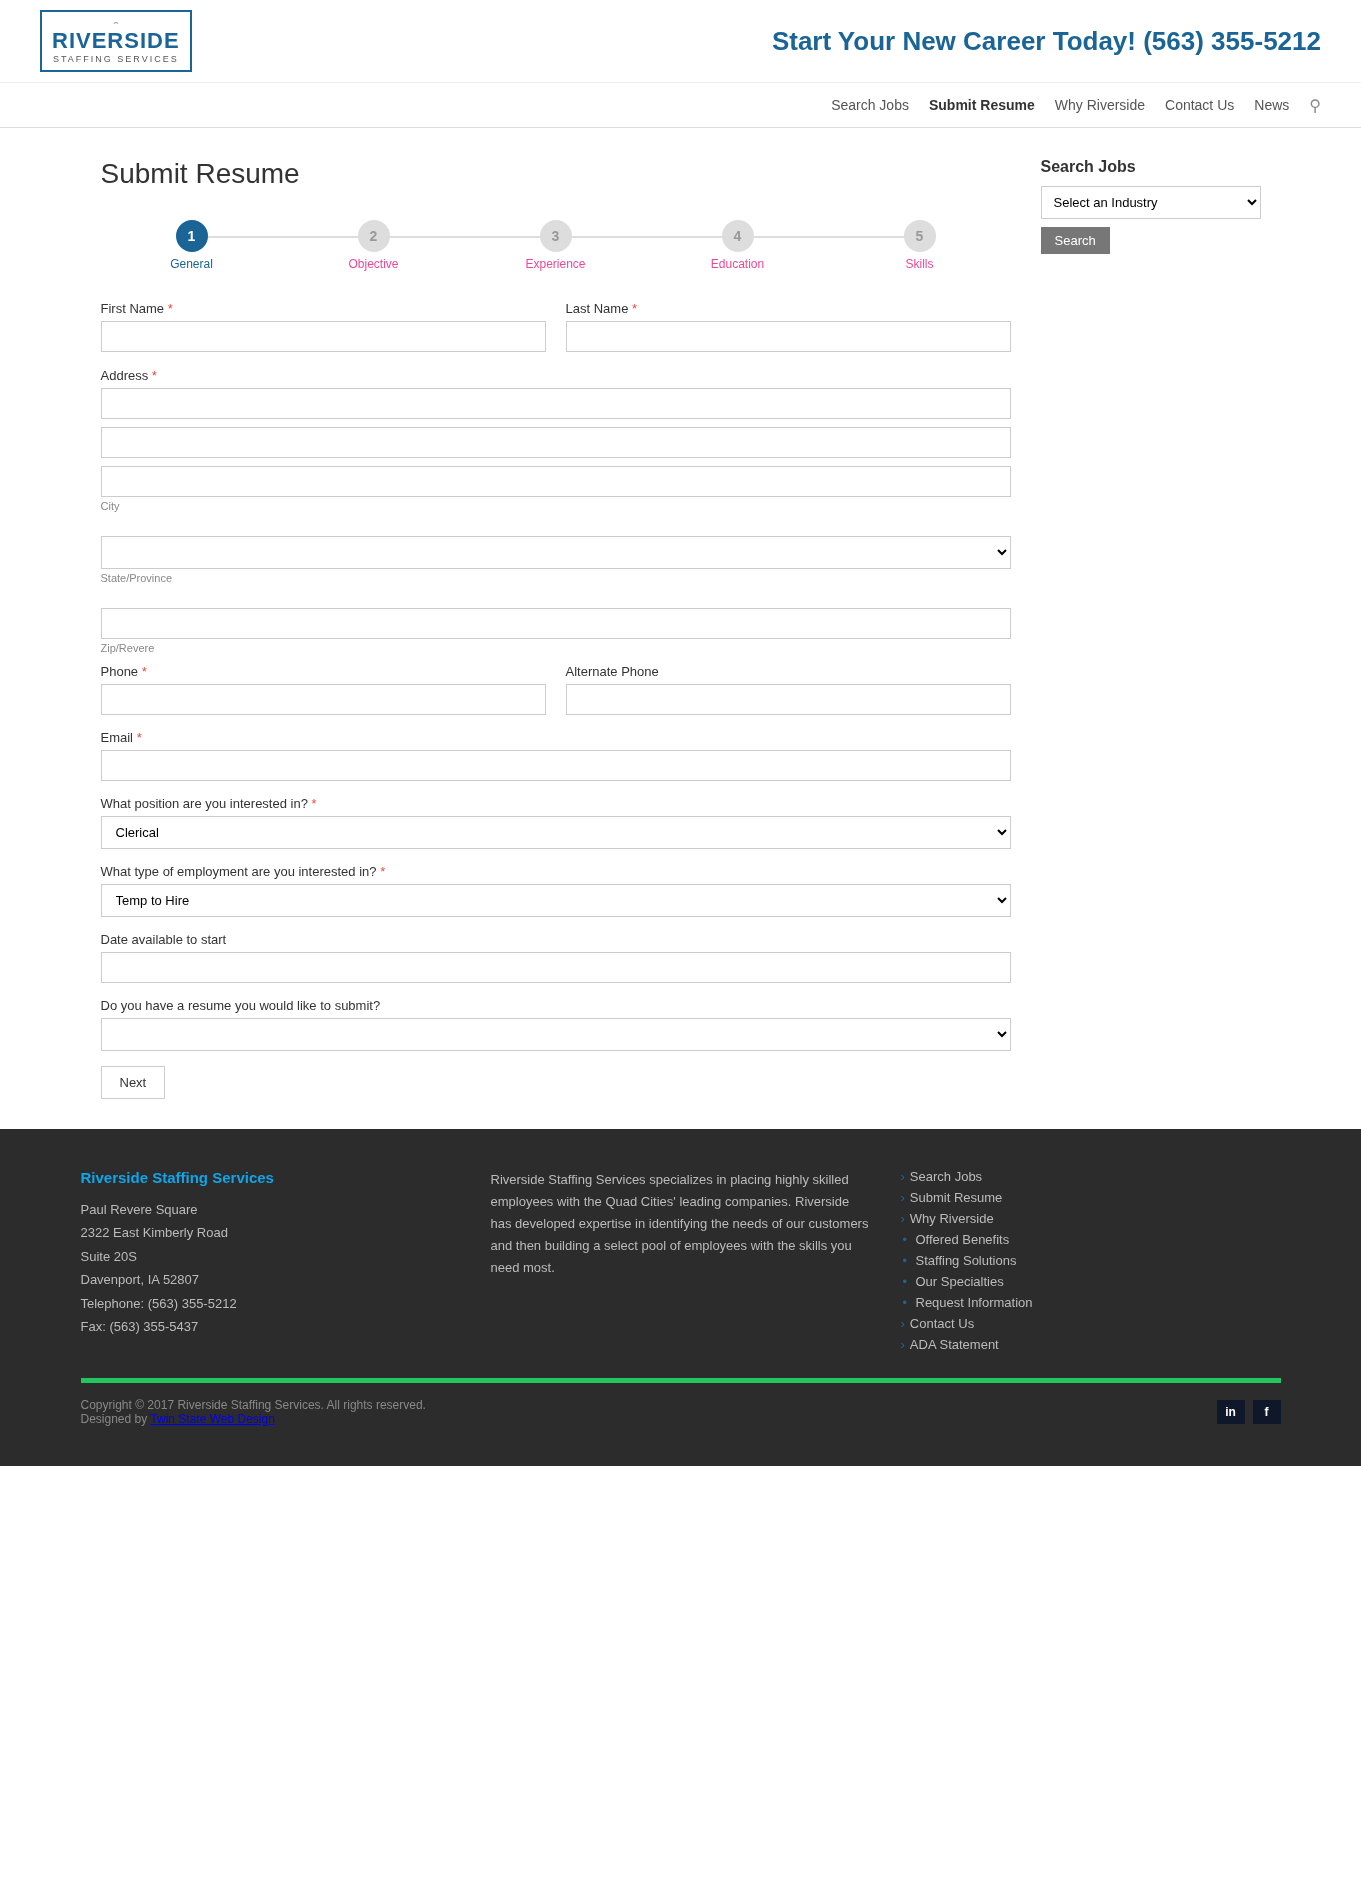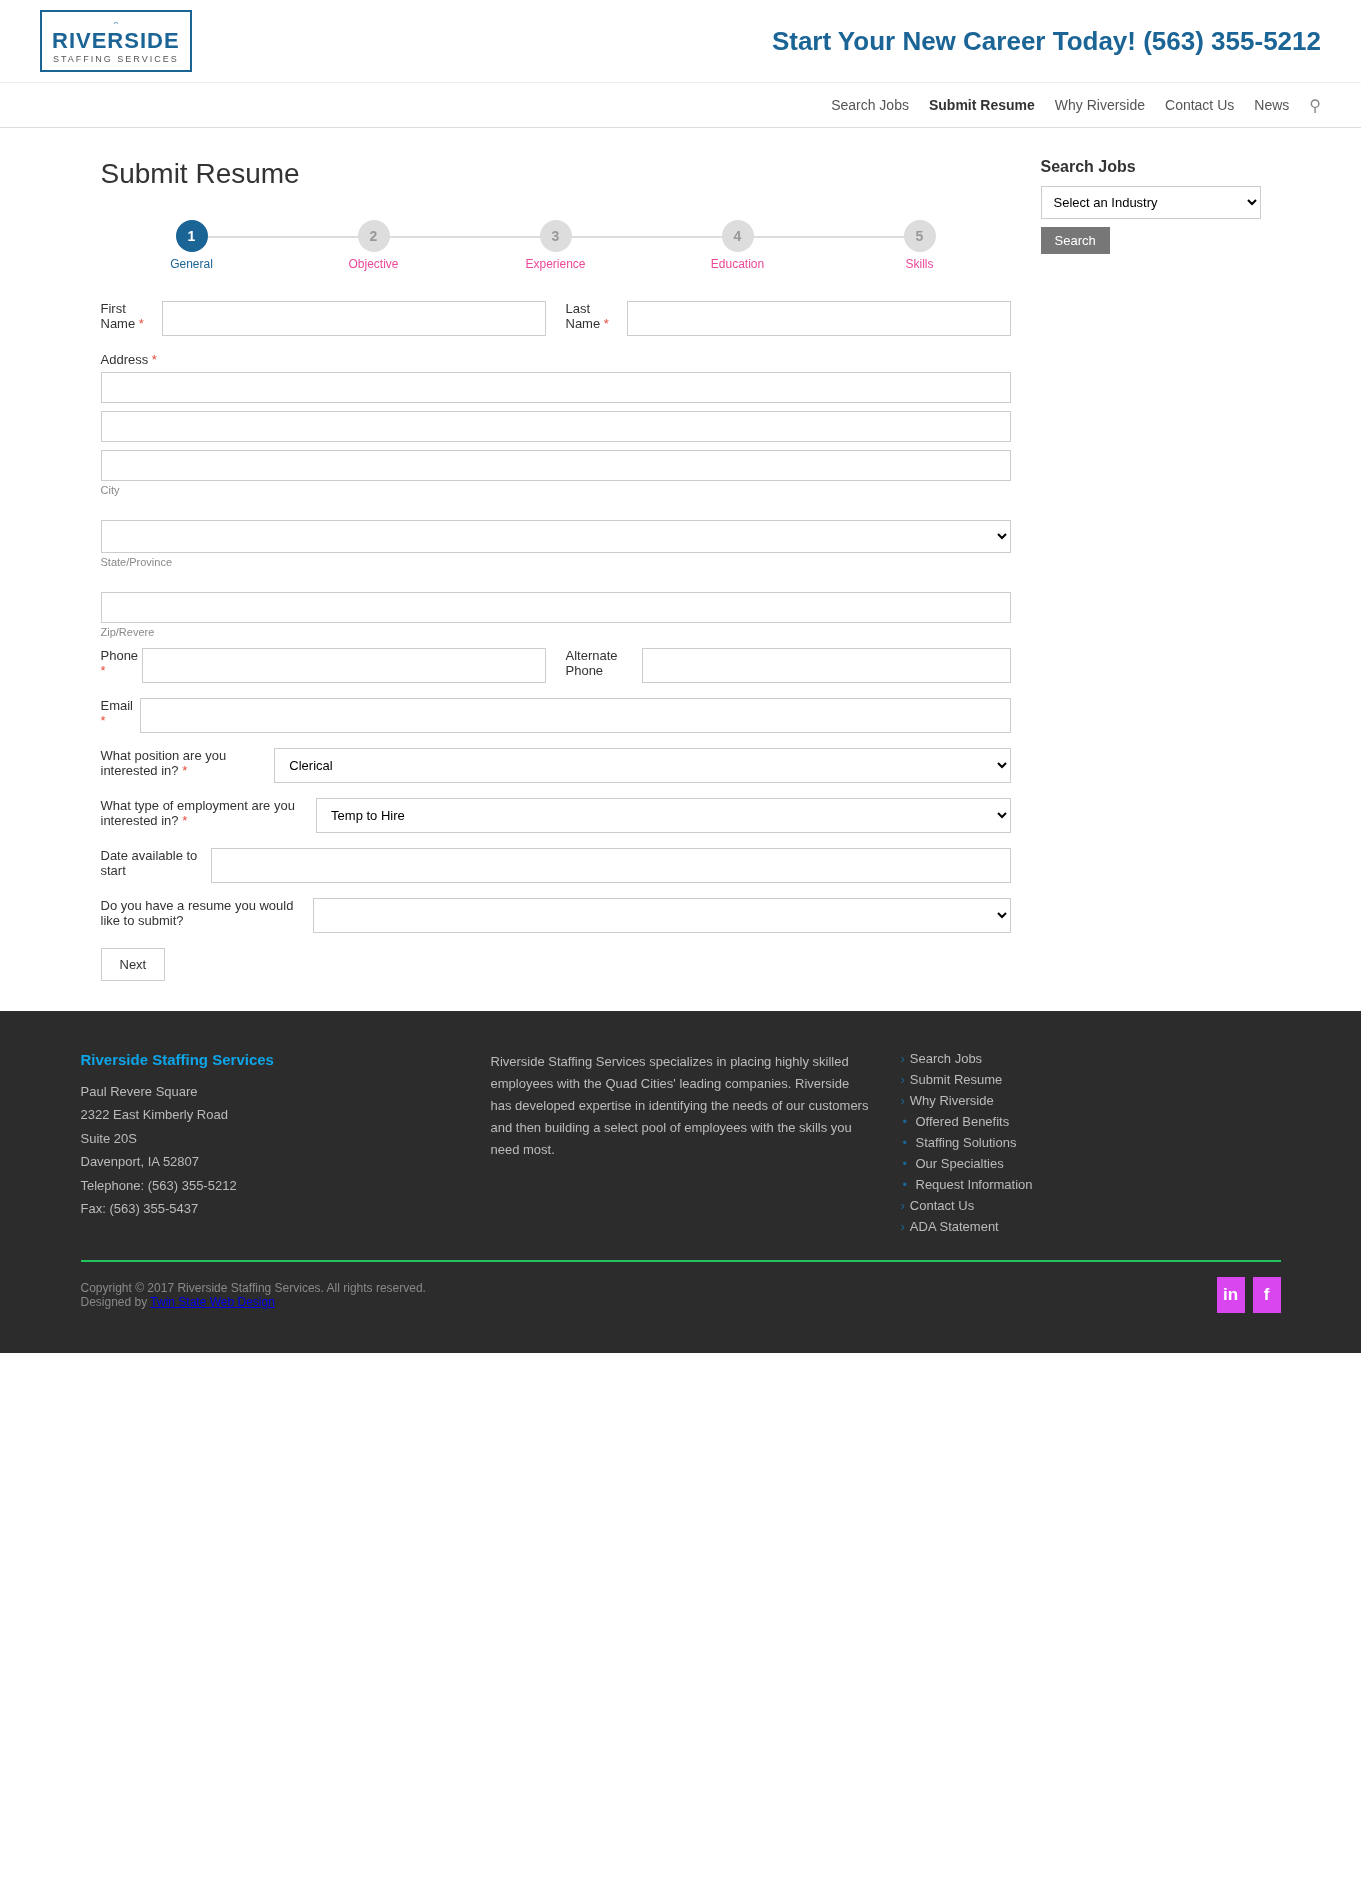--- a/index.html
+++ b/index.html
@@ -130,21 +130,21 @@
     .step-label {
       font-size: 12px;
       margin-top: 5px;
       color: #ec4899;
     }
     .step-label.active { color: #1a6496; }
 
     
     .form-section { }
     .form-row { display: flex; gap: 20px; margin-bottom: 15px; }
-    .form-group { display: flex; flex: 1; }
+    .form-group { display: flex; flex-direction: column; flex: 1; }
     .form-label {
       font-size: 13px;
       margin-bottom: 5px;
       color: #333;
     }
     .form-label .required { color: #e74c3c; }
     .form-input {
       border: 1px solid #ccc;
       padding: 7px 10px;
       font-size: 13px;
@@ -253,40 +253,40 @@
       color: #1a6496;
       position: absolute;
       left: 2px;
     }
     .footer-links .parent-item::before {
       content: "›";
       color: #1a6496;
       margin-right: 5px;
     }
     .footer-bottom {
-      border-top: 2px solid #22c55e;
+      border-top: 5px solid #22c55e;
       padding-top: 15px;
       display: flex;
       justify-content: space-between;
       align-items: center;
       max-width: 1200px;
       margin: 0 auto;
     }
     .footer-copy { font-size: 12px; color: #888; }
     .footer-copy-right { font-size: 12px; color: #888; }
     .footer-social { display: flex; gap: 8px; }
     .social-icon {
       width: 28px;
-      height: 36px;
-      background: #d946ef;
+      height: 24px;
+      background: #0f172a;
       color: #fff;
       display: flex;
       align-items: center;
       justify-content: center;
-      font-size: 17px;
+      font-size: 12px;
       font-weight: bold;
       text-decoration: none;
     }
   </style>
 </head>
 <body>
 
 <div class="header-top">
   <div class="logo-area">
     <div class="logo-box">

